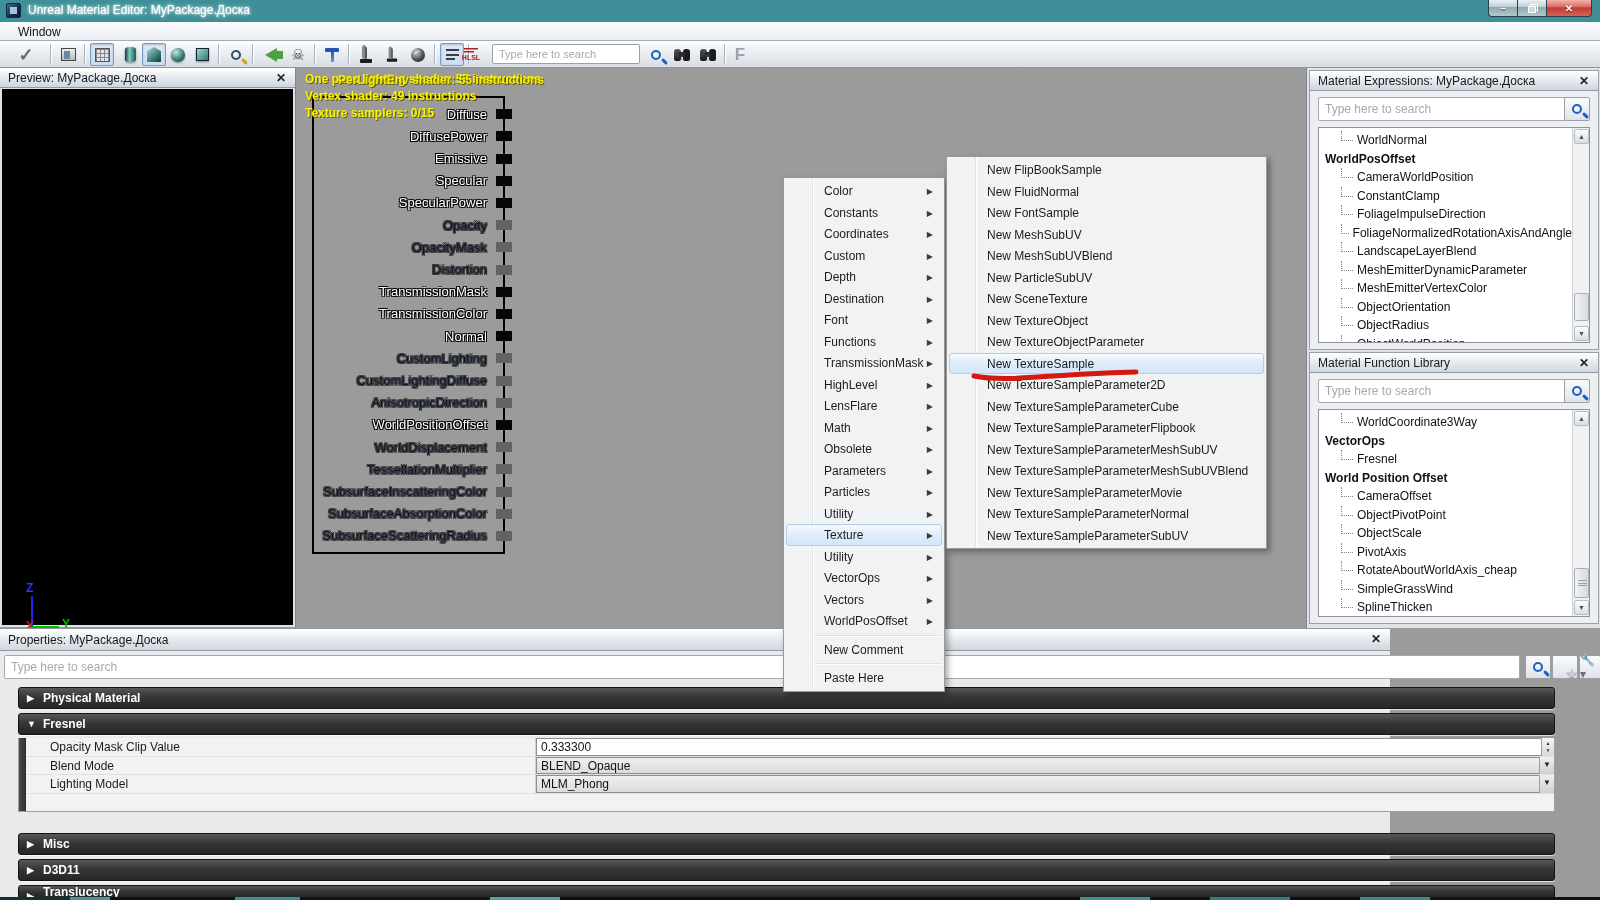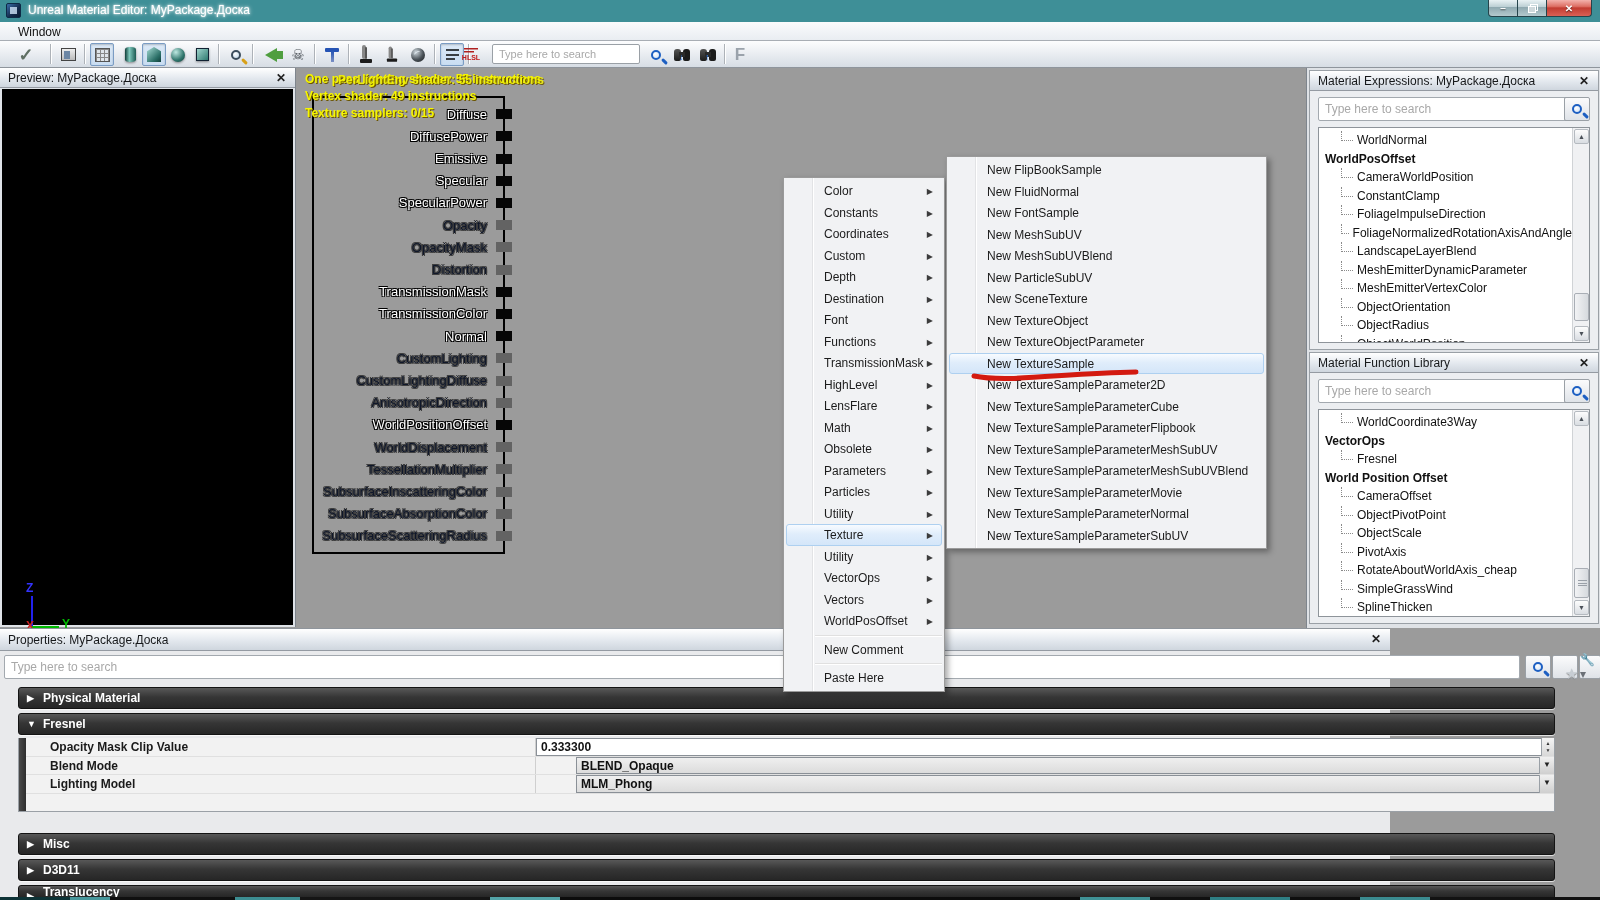--- a/index.html
+++ b/index.html
@@ -143,28 +143,28 @@
   .props { position:absolute; left:0; top:628px; width:1390px; height:269px; background:#e9eaec; border-top:1px solid #8f959c; }
   .props .panel-header { height:22px; line-height:22px; }
   .props-search { left:4px; top:26px; width:1516px; }
   .props-btn-mag { left:1525px; top:26px; }
   .props-btn-star { left:1552px; top:26px; }
   .props-btn-wrench { left:1579px; top:26px; width:22px; }
   .section-bar { position:absolute; left:18px; width:1537px; height:22px; border-radius:3px;
     background:linear-gradient(#585858,#363636 45%,#262626); border:1px solid #141414;
     color:#fff; font-size:12px; font-weight:bold; line-height:20px; padding-left:24px; box-shadow:0 1px 0 rgba(255,255,255,.7); }
   .section-tri { position:absolute; left:8px; top:0; font-size:9px; color:#fff; }
-  .prop-rows { position:absolute; left:18px; top:109px; width:1537px; height:74px; background:#f2f2f2; border:1px solid #9aa0a6; border-top:none;font-weight:bold; }
+  .prop-rows { position:absolute; left:18px; top:109px; width:1537px; height:74px; background:#f2f2f2; border:1px solid #9aa0a6; border-top:none; }
   .prop-spine { position:absolute; left:0; top:0; bottom:0; width:7px; background:linear-gradient(90deg,#4a4a4a,#2e2e2e); }
   .prop-row { position:absolute; left:7px; right:0; height:18.5px; border-bottom:1px solid #e0e0e0; }
   .prop-label { position:absolute; left:24px; top:0; font-size:12px; color:#1a1a1a; line-height:18px; }
   .prop-value { position:absolute; left:509px; right:0; top:0; bottom:0; border-left:1px solid #cfcfcf; }
   .val-input { position:absolute; inset:0; background:#fff; border:1px solid #8a9097; font-size:12px; line-height:16px; padding-left:4px; color:#111; }
   .val-spin { position:absolute; right:0; top:0; bottom:0; width:13px; border-left:1px solid #9aa0a6; background:linear-gradient(#f4f4f4,#d8d8d8); display:flex; flex-direction:column; align-items:center; justify-content:center; font-size:5px; color:#333; line-height:1.4; }
-  .val-dd { position:absolute; inset:0; background:linear-gradient(#efefef,#dcdcdc); border:1px solid #8a9097; font-size:12px; line-height:16px; padding-left:4px; color:#111;margin-left:40px; }
+  .val-dd { position:absolute; inset:0; background:linear-gradient(#efefef,#dcdcdc); border:1px solid #8a9097; font-size:12px; line-height:16px; padding-left:4px; color:#111; }
   .dd-arrow { position:absolute; right:0; top:0; bottom:0; width:15px; border-left:1px solid #9aa0a6; background:linear-gradient(#f0f0f0,#cfcfcf); font-size:8px; color:#222; text-align:center; line-height:16px; }
   .val-check { position:absolute; left:2px; top:2px; width:13px; height:13px; background:#fff; border:1px solid #5f87b0; }
 
   .desktop-sliver { position:absolute; left:0; top:897px; width:1600px; height:3px;
     background:linear-gradient(90deg,#0e3336 0 70px,#48979b 70px 110px,#101010 110px 235px,#3c8d91 235px 300px,#151515 300px 490px,#52a3a7 490px 560px,#0c0c0c 560px 1080px,#3f9296 1080px 1150px,#101010 1150px 1210px,#2e7f84 1210px 1290px,#0e0e0e 1290px 1360px,#3a8b90 1360px 1430px,#121212 1430px 1600px); }
 </style>
 </head>
 <body>
 
 <div class="titlebar">

